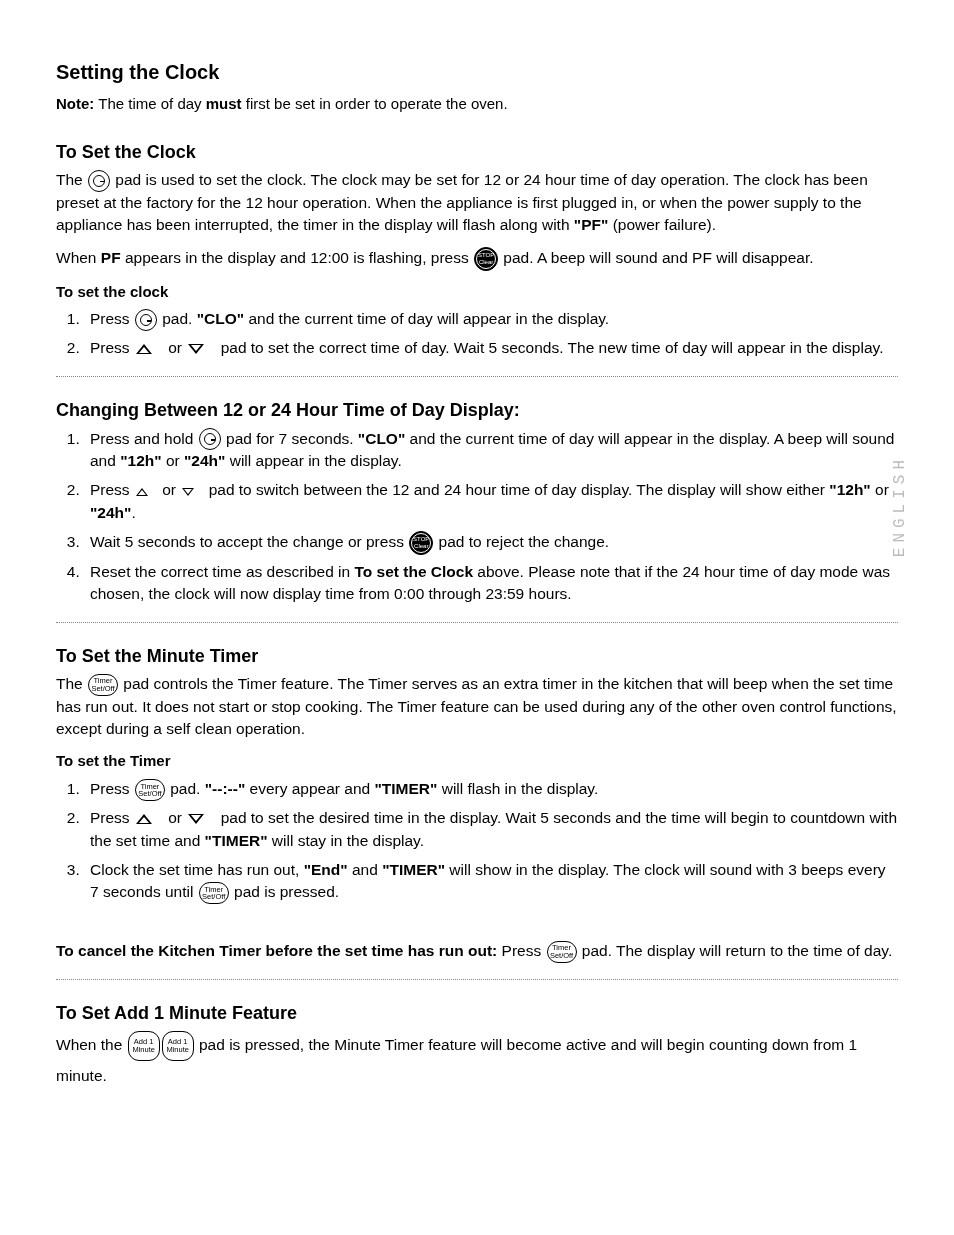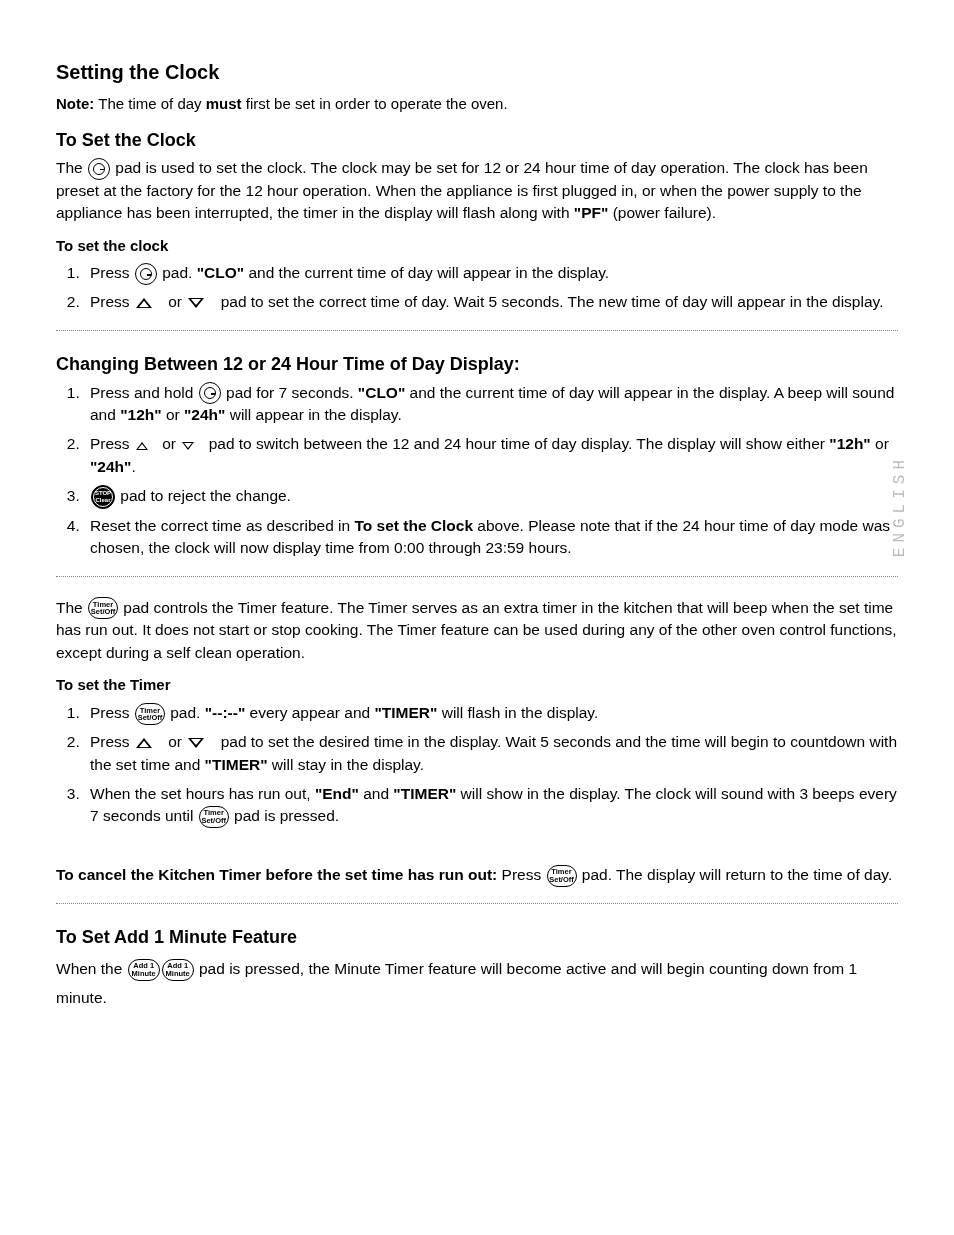--- a/index.html
+++ b/index.html
@@ -18,21 +18,21 @@
     font-size: 20px;
     font-weight: bold;
     margin: 0 0 6px 0;
   }
   h2 {
     font-size: 18px;
     font-weight: bold;
     margin: 0 0 4px 0;
   }
   p { margin: 0 0 10px 0; }
-  .note-line { font-size: 15px; margin-bottom: 12px; }
+  .note-line { font-size: 15px; margin-bottom: 24px; }
   .sub { font-weight: bold; font-size: 15px; margin: 4px 0 6px 0; }
   ol {
     margin: 0 0 10px 0;
     padding-left: 28px;
   }
   ol li {
     margin-bottom: 6px;
     padding-left: 6px;
   }
   .dotted-rule {
@@ -41,21 +41,21 @@
     margin: 16px 0 20px 0;
   }
   .icon {
     display: inline-flex;
     align-items: center;
     justify-content: center;
     vertical-align: middle;
     border: 1.5px solid #000;
     border-radius: 50%;
     font-size: 8.5px;
-    font-weight: bold;
+    font-weight: normal;
     line-height: 1;
     text-align: center;
     box-sizing: border-box;
     margin: 0 1px;
   }
   .icon.clock {
     width: 22px; height: 22px;
     position: relative;
   }
   .icon.clock::before {
@@ -90,21 +90,21 @@
     border-radius:50%;
   }
   .icon.timer {
     width: 30px; height: 22px;
     flex-direction: column;
     font-size: 7.5px;
     border-width: 1.2px;
     border-radius: 11px;
   }
   .icon.add1 {
-    width: 32px; height: 22px;
+    width: 32px; height: 30px;
     flex-direction: column;
     font-size: 7.5px;
     border-width: 1.2px;
     border-radius: 11px;
   }
   .arrow {
     display: inline-block;
     vertical-align: middle;
     margin: 0 2px;
   }
@@ -166,20 +166,26 @@
 
 <p class="note-line">
   <strong>Note:</strong><span> The time of day </span><strong>must</strong><span> first be set in order to operate the oven.</span>
 </p>
 
 <div class="section">
   <h2>To Set the Clock</h2>
   <p>
     <span>The </span><span class="icon clock"></span><span> pad is used to set the clock. The clock may be set for 12 or 24 hour time of day operation. The clock has been preset at the factory for the 12 hour operation. When the appliance is first plugged in, or when the power supply to the appliance has been interrupted, the timer in the display will flash along with </span><strong>"PF"</strong><span> (power failure).</span>
   </p>
+  <p>
+    <span>When </span><strong>PF</strong><span> appears in the display and 12:00 is flashing, press </span><span class="icon stop">
+        <span>STOP</span>
+        <span>Clear</span>
+      </span><span> pad. A beep will sound and PF will disappear.</span>
+  </p>
   <div class="sub">To set the clock</div>
   <ol>
     <li>
       <span>Press </span><span class="icon clock"></span><span> pad. </span><strong>"CLO"</strong><span> and the current time of day will appear in the display.</span>
     </li>
     <li>
       <span>Press </span><span class="arrow up"></span><span> or </span><span class="arrow down"></span><span> pad to set the correct time of day. Wait 5 seconds. The new time of day will appear in the display.</span>
     </li>
   </ol>
 </div>
@@ -189,53 +195,54 @@
 <div class="section">
   <h2>Changing Between 12 or 24 Hour Time of Day Display:</h2>
   <ol>
     <li>
       <span>Press and hold </span><span class="icon clock"></span><span> pad for 7 seconds. </span><strong>"CLO"</strong><span> and the current time of day will appear in the display. A beep will sound and </span><strong>"12h"</strong><span> or </span><strong>"24h"</strong><span> will appear in the display.</span>
     </li>
     <li>
       <span>Press </span><span class="arrow small up"></span><span> or </span><span class="arrow small down"></span><span> pad to switch between the 12 and 24 hour time of day display. The display will show either </span><strong>"12h"</strong><span> or </span><strong>"24h"</strong><span>.</span>
     </li>
     <li>
-      <span class="icon stop">
+      <span>Wait 5 seconds to accept the change or press </span><span class="icon stop">
           <span>STOP</span>
           <span>Clear</span>
         </span><span> pad to reject the change.</span>
     </li>
     <li>
       <span>Reset the correct time as described in </span><strong>To set the Clock</strong><span> above. Please note that if the 24 hour time of day mode was chosen, the clock will now display time from 0:00 through 23:59 hours.</span>
     </li>
   </ol>
 </div>
 
 <hr class="dotted-rule">
 
 <div class="section">
+  <h2>To Set the Minute Timer</h2>
   <p>
     <span>The </span><span class="icon timer">
         <span>Timer</span>
         <span>Set/Off</span>
       </span><span> pad controls the Timer feature. The Timer serves as an extra timer in the kitchen that will beep when the set time has run out. It does not start or stop cooking. The Timer feature can be used during any of the other oven control functions, except during a self clean operation.</span>
   </p>
   <div class="sub">To set the Timer</div>
   <ol>
     <li>
       <span>Press </span><span class="icon timer">
           <span>Timer</span>
           <span>Set/Off</span>
         </span><span> pad. </span><strong>"--:--"</strong><span> every appear and </span><strong>"TIMER"</strong><span> will flash in the display.</span>
     </li>
     <li>
       <span>Press </span><span class="arrow up"></span><span> or </span><span class="arrow down"></span><span> pad to set the desired time in the display. Wait 5 seconds and the time will begin to countdown with the set time and </span><strong>"TIMER"</strong><span> will stay in the display.</span>
     </li>
     <li>
-      <span>When the set hours has run out, </span><strong>"End"</strong><span> and </span><strong>"TIMER"</strong><span> will show in the display. The clock will sound with 3 beeps every 7 seconds until </span><span class="icon timer">
+      <span>Clock the set time has run out, </span><strong>"End"</strong><span> and </span><strong>"TIMER"</strong><span> will show in the display. The clock will sound with 3 beeps every 7 seconds until </span><span class="icon timer">
           <span>Timer</span>
           <span>Set/Off</span>
         </span><span> pad is pressed.</span>
     </li>
   </ol>
   <p class="para-block" style="margin-top:36px;">
     <strong>To cancel the Kitchen Timer before the set time has run out:</strong><span> Press </span><span class="icon timer">
         <span>Timer</span>
         <span>Set/Off</span>
       </span><span> pad. The display will return to the time of day.</span>

